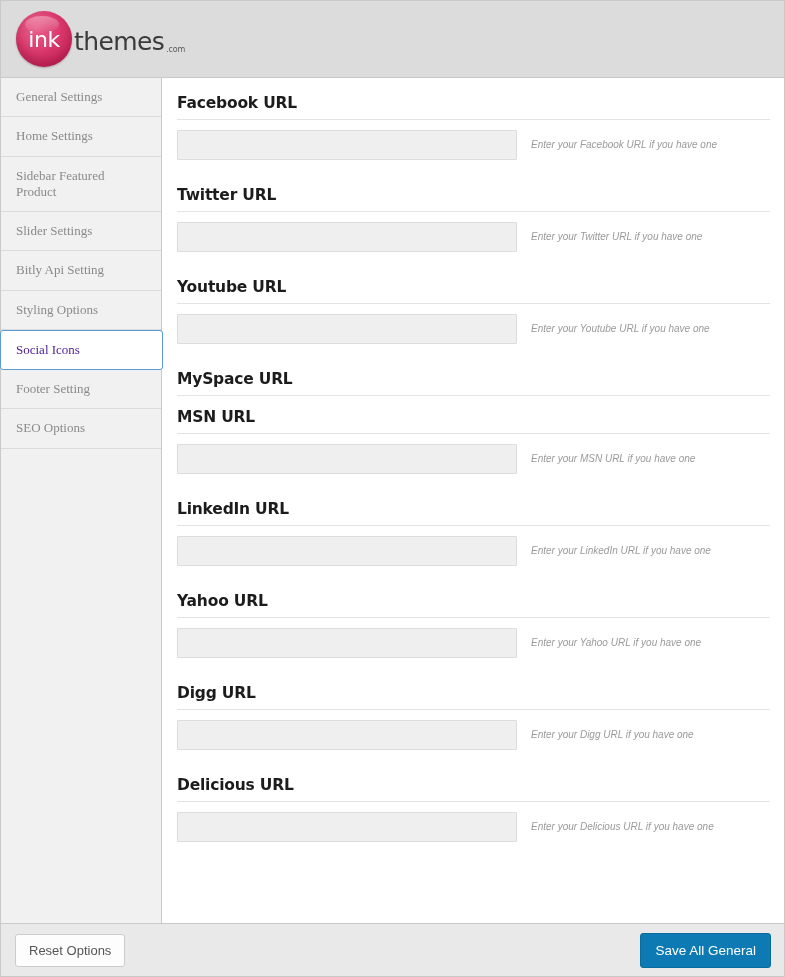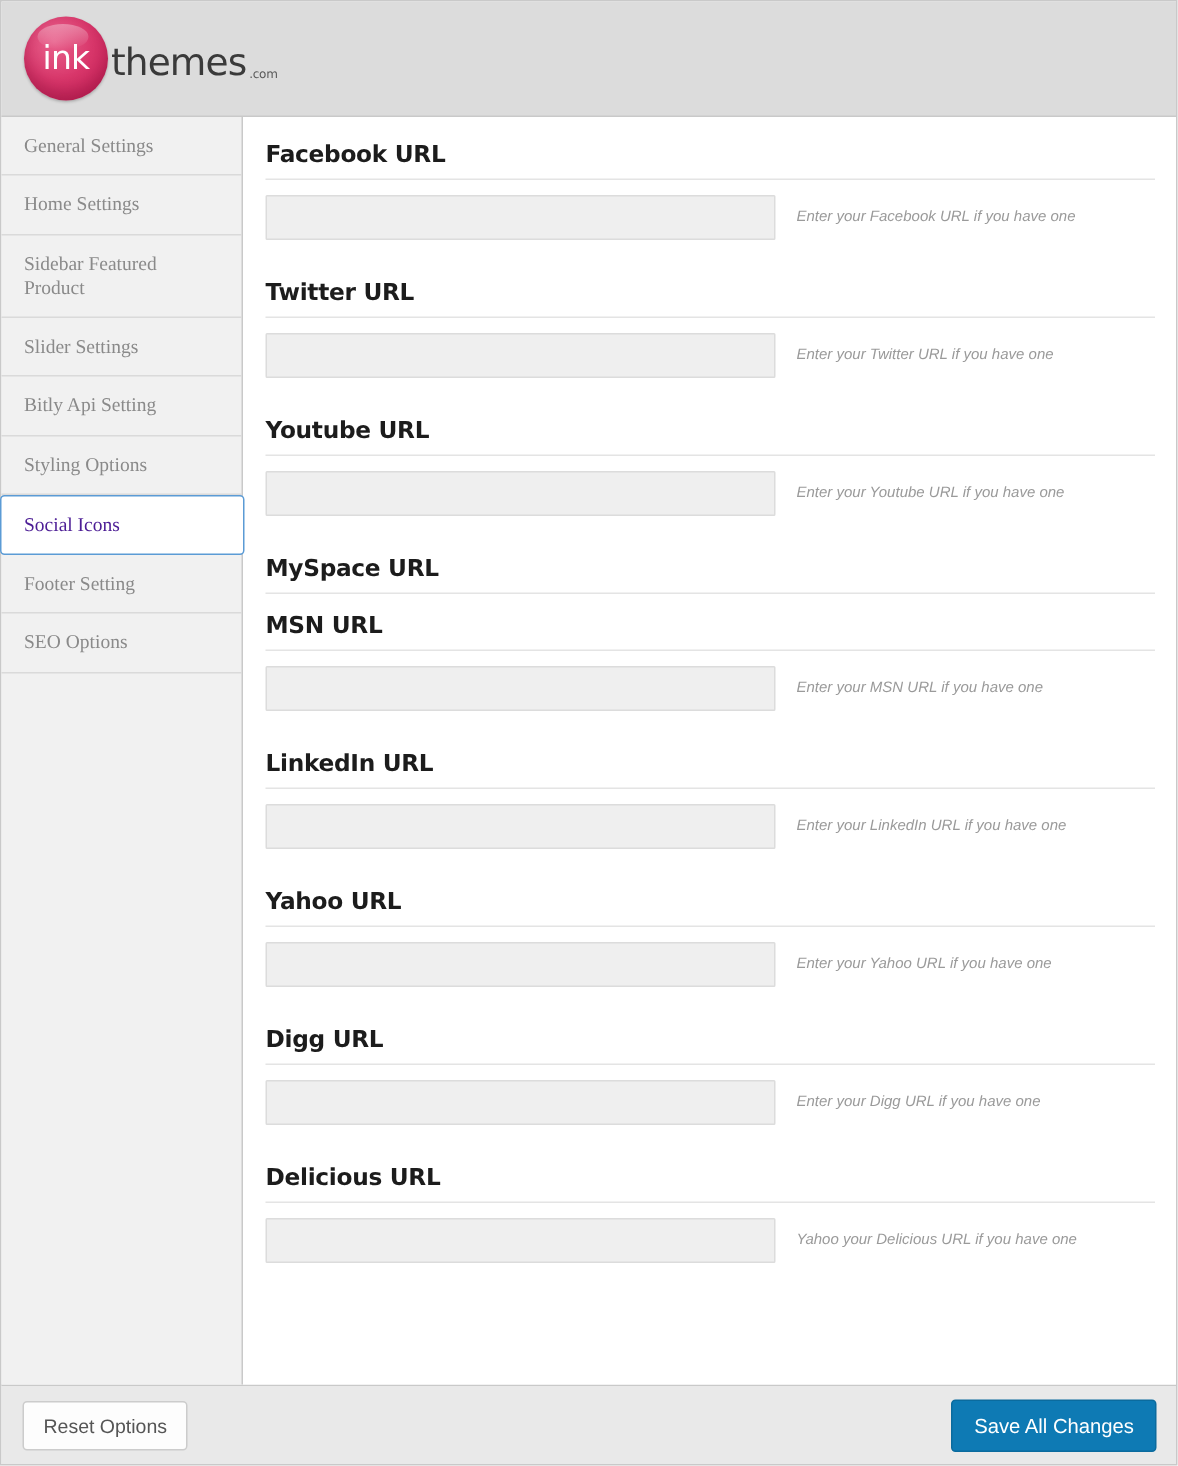--- a/index.html
+++ b/index.html
@@ -316,25 +316,25 @@
           <input class="field-input" type="text" placeholder="" style="">
           <div class="field-desc">Enter your Digg URL if you have one</div>
         </div>
       </div>
 
       <div class="field-block">
         <div class="field-title">Delicious URL</div>
         <div class="field-rule"></div>
         <div class="field-row">
           <input class="field-input" type="text" placeholder="" style="">
-          <div class="field-desc">Yahoo your Delicious URL if you have one</div>
+          <div class="field-desc">Enter your Delicious URL if you have one</div>
         </div>
       </div>
 
     </div>
   </div>
 
   <div class="footer">
     <button class="btn-reset">Reset Options</button>
-    <button class="btn-save">Save All Changes</button>
+    <button class="btn-save">Save All General</button>
   </div>
 
 </div>
 
 </body></html>

